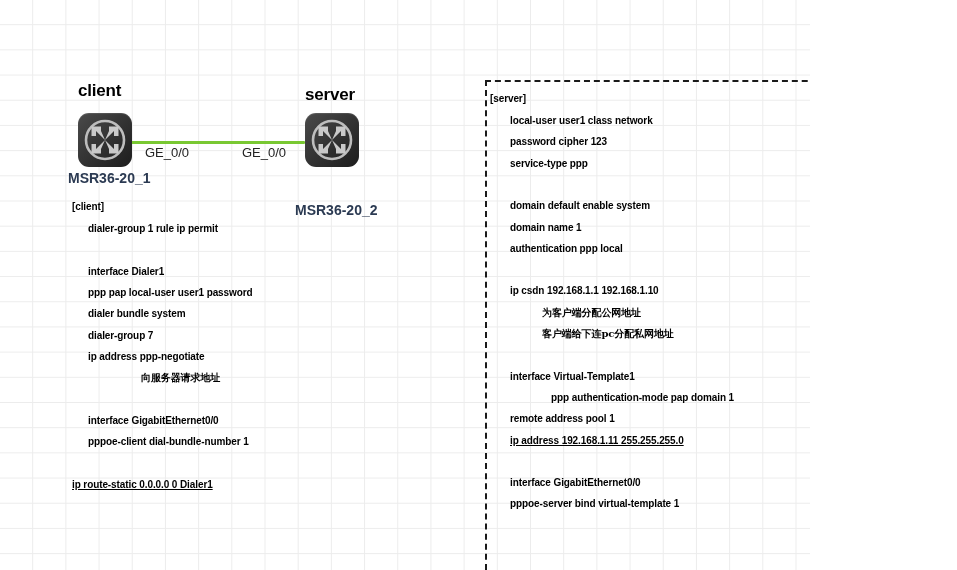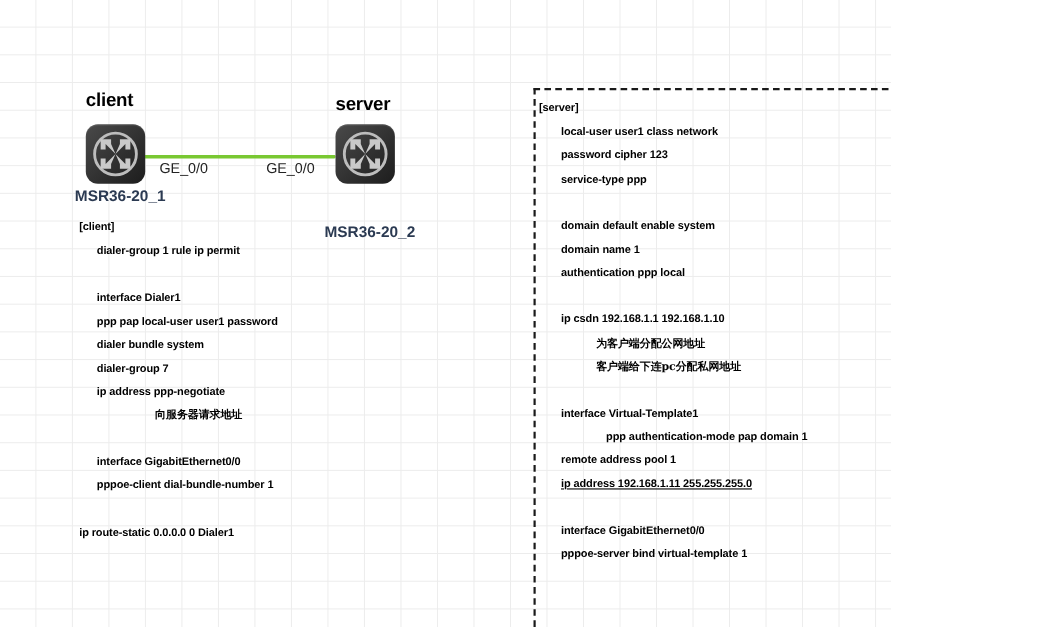--- a/index.html
+++ b/index.html
@@ -152,21 +152,21 @@
     <div id="client-config-lines">
         <div class="cfg-line" style="left: 88px; top: 218px;">dialer-group 1 rule ip permit</div>
         <div class="cfg-line" style="left: 88px; top: 260.6px;">interface Dialer1</div>
         <div class="cfg-line" style="left: 88px; top: 281.9px;">ppp pap local-user user1 password</div>
         <div class="cfg-line" style="left: 88px; top: 303.2px;">dialer bundle system</div>
         <div class="cfg-line" style="left: 88px; top: 324.5px;">dialer-group 7</div>
         <div class="cfg-line" style="left: 88px; top: 345.8px;">ip address ppp-negotiate</div>
         <div class="cfg-line cjk" style="left: 101px; top: 367.1px; margin-left: 40px;">向服务器请求地址</div>
         <div class="cfg-line" style="left: 88px; top: 409.7px;">interface GigabitEthernet0/0</div>
         <div class="cfg-line" style="left: 88px; top: 431px;">pppoe-client dial-bundle-number 1</div>
-        <div class="cfg-line" style="left: 72px; top: 473.6px;">ip route-static 0.0.0.0 0 Dialer1</div>
+        <div class="cfg-line" style="left: 72px; top: 473.6px; text-decoration: underline;">ip route-static 0.0.0.0 0 Dialer1</div>
       </div>
   </div>
 
   <div id="server-panel"></div>
   <div>
     <div class="cfg-line" style="left:490px; top:88px;">[server]</div>
     <div id="server-config-lines">
         <div class="cfg-line" style="left: 510px; top: 110px;">local-user user1 class network</div>
         <div class="cfg-line" style="left: 510px; top: 131.3px;">password cipher 123</div>
         <div class="cfg-line" style="left: 510px; top: 152.6px;">service-type ppp</div>

